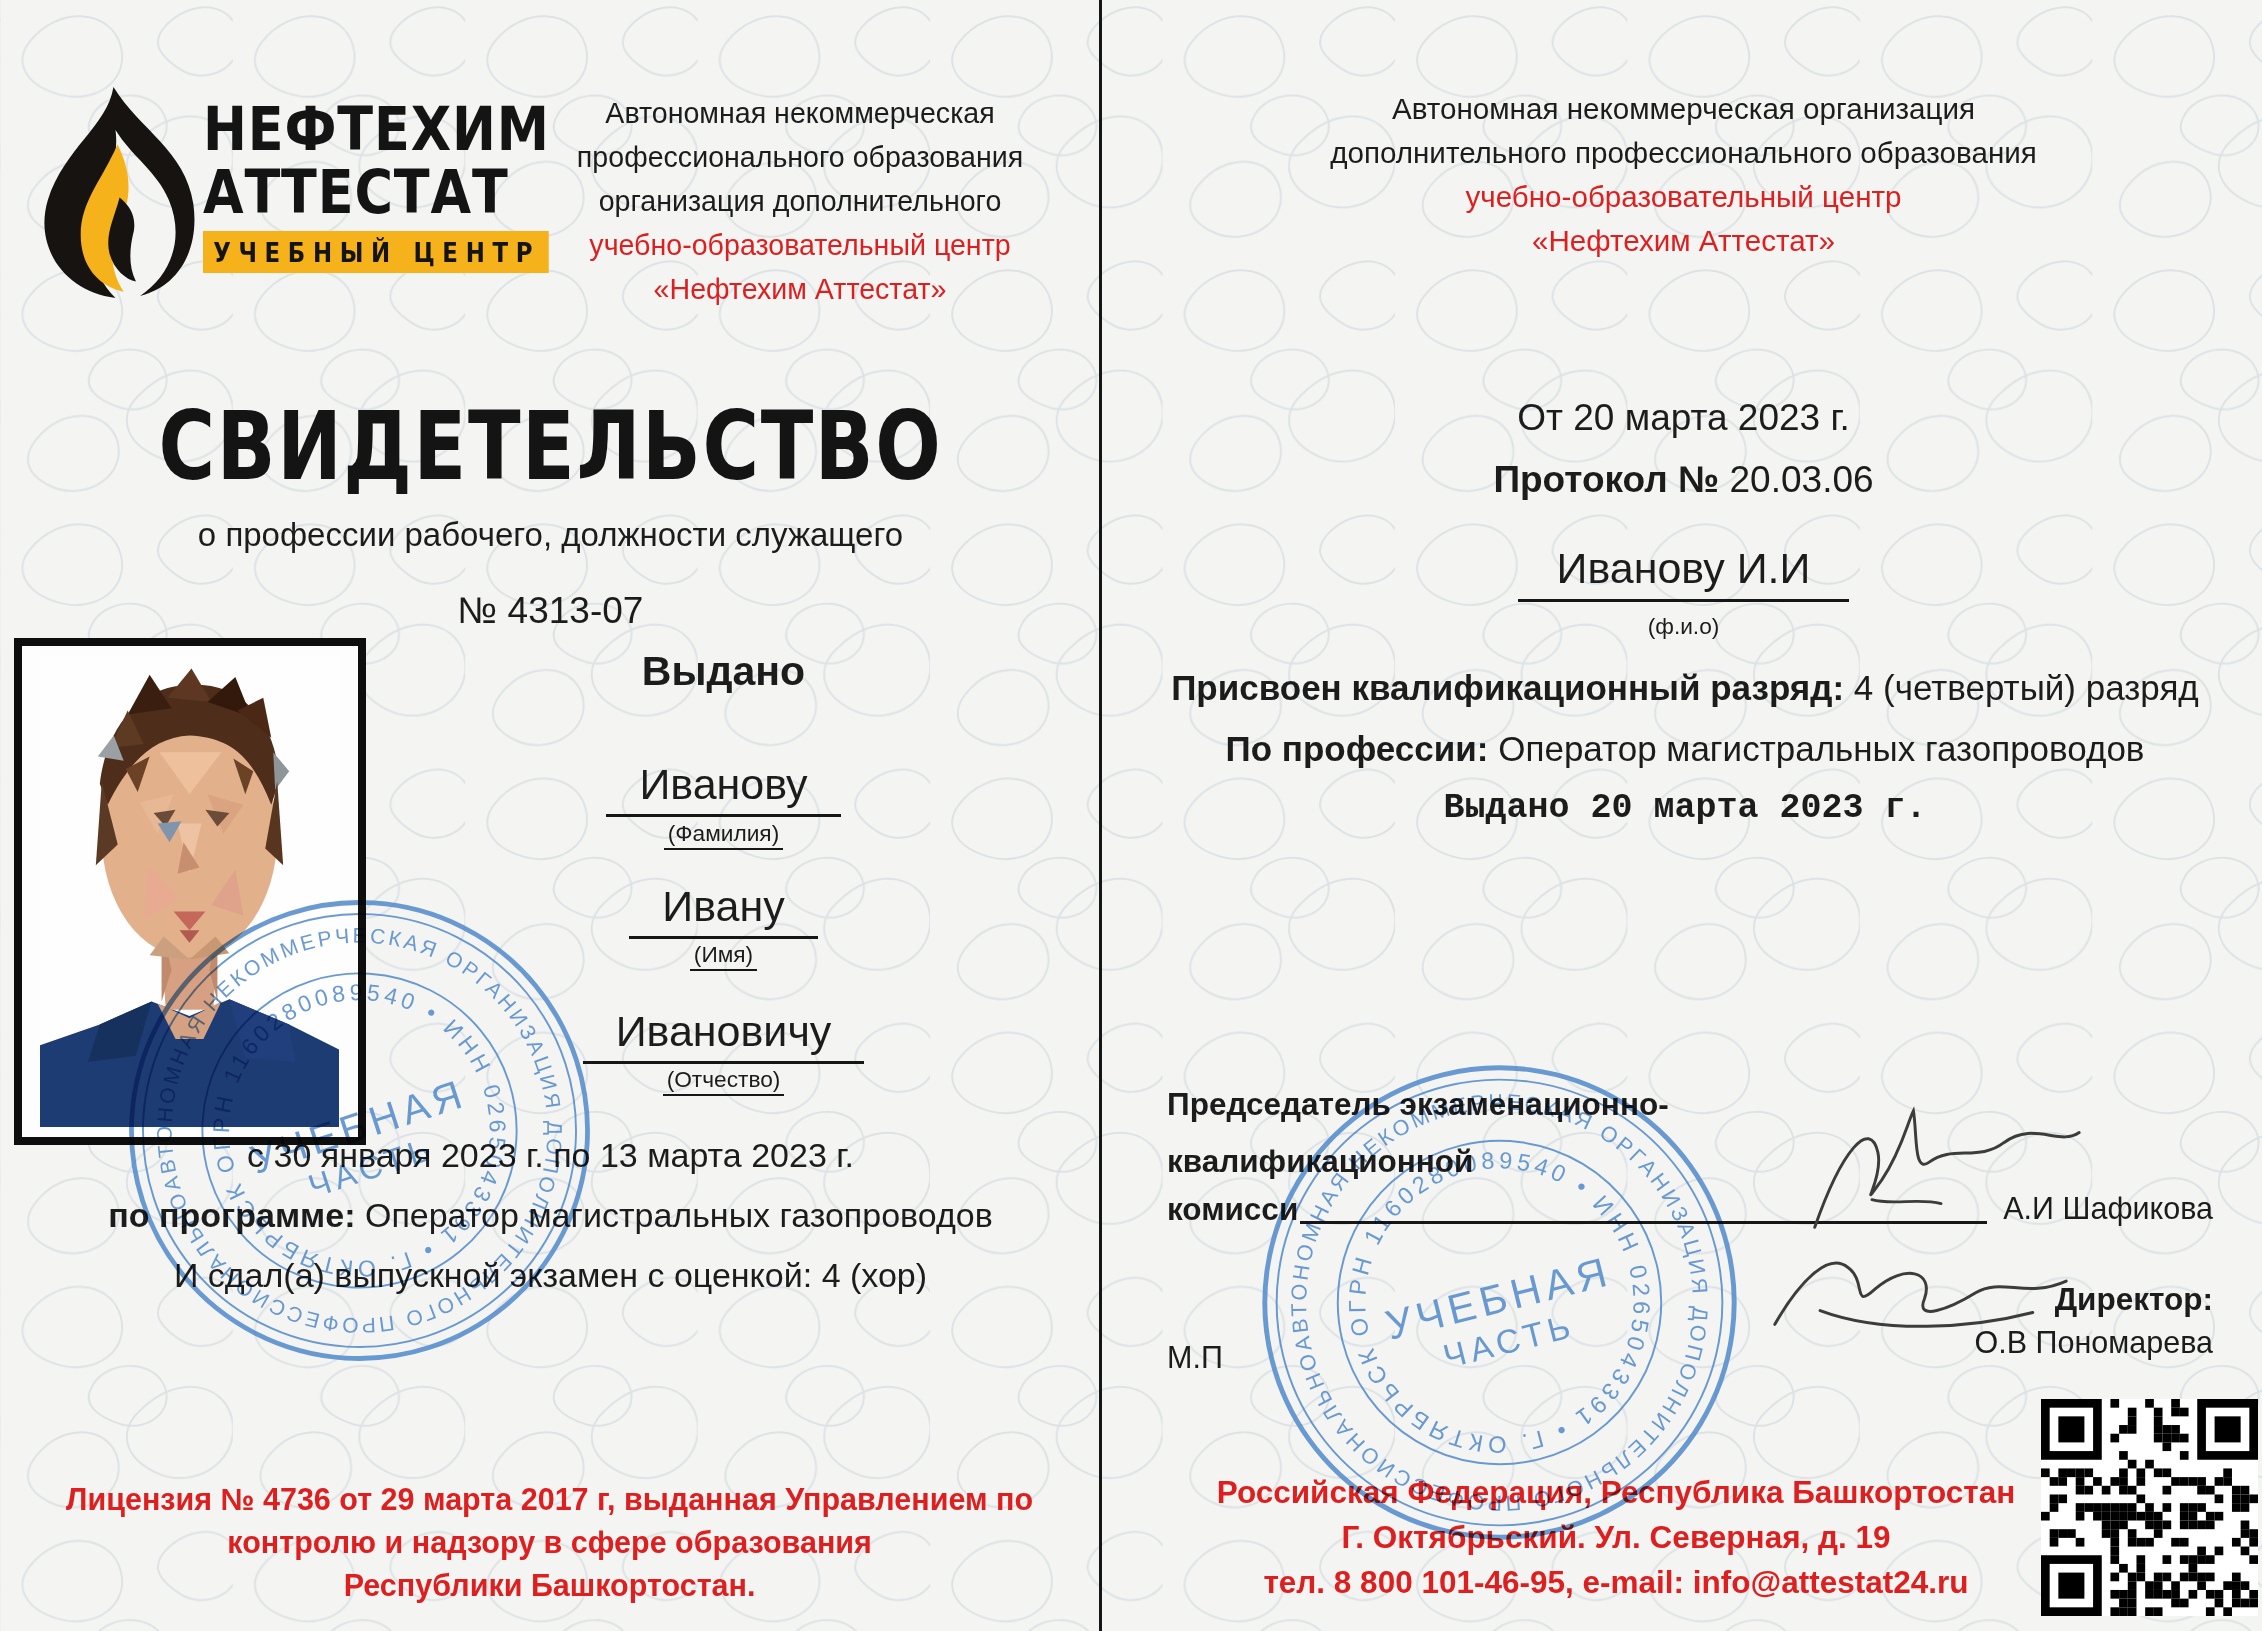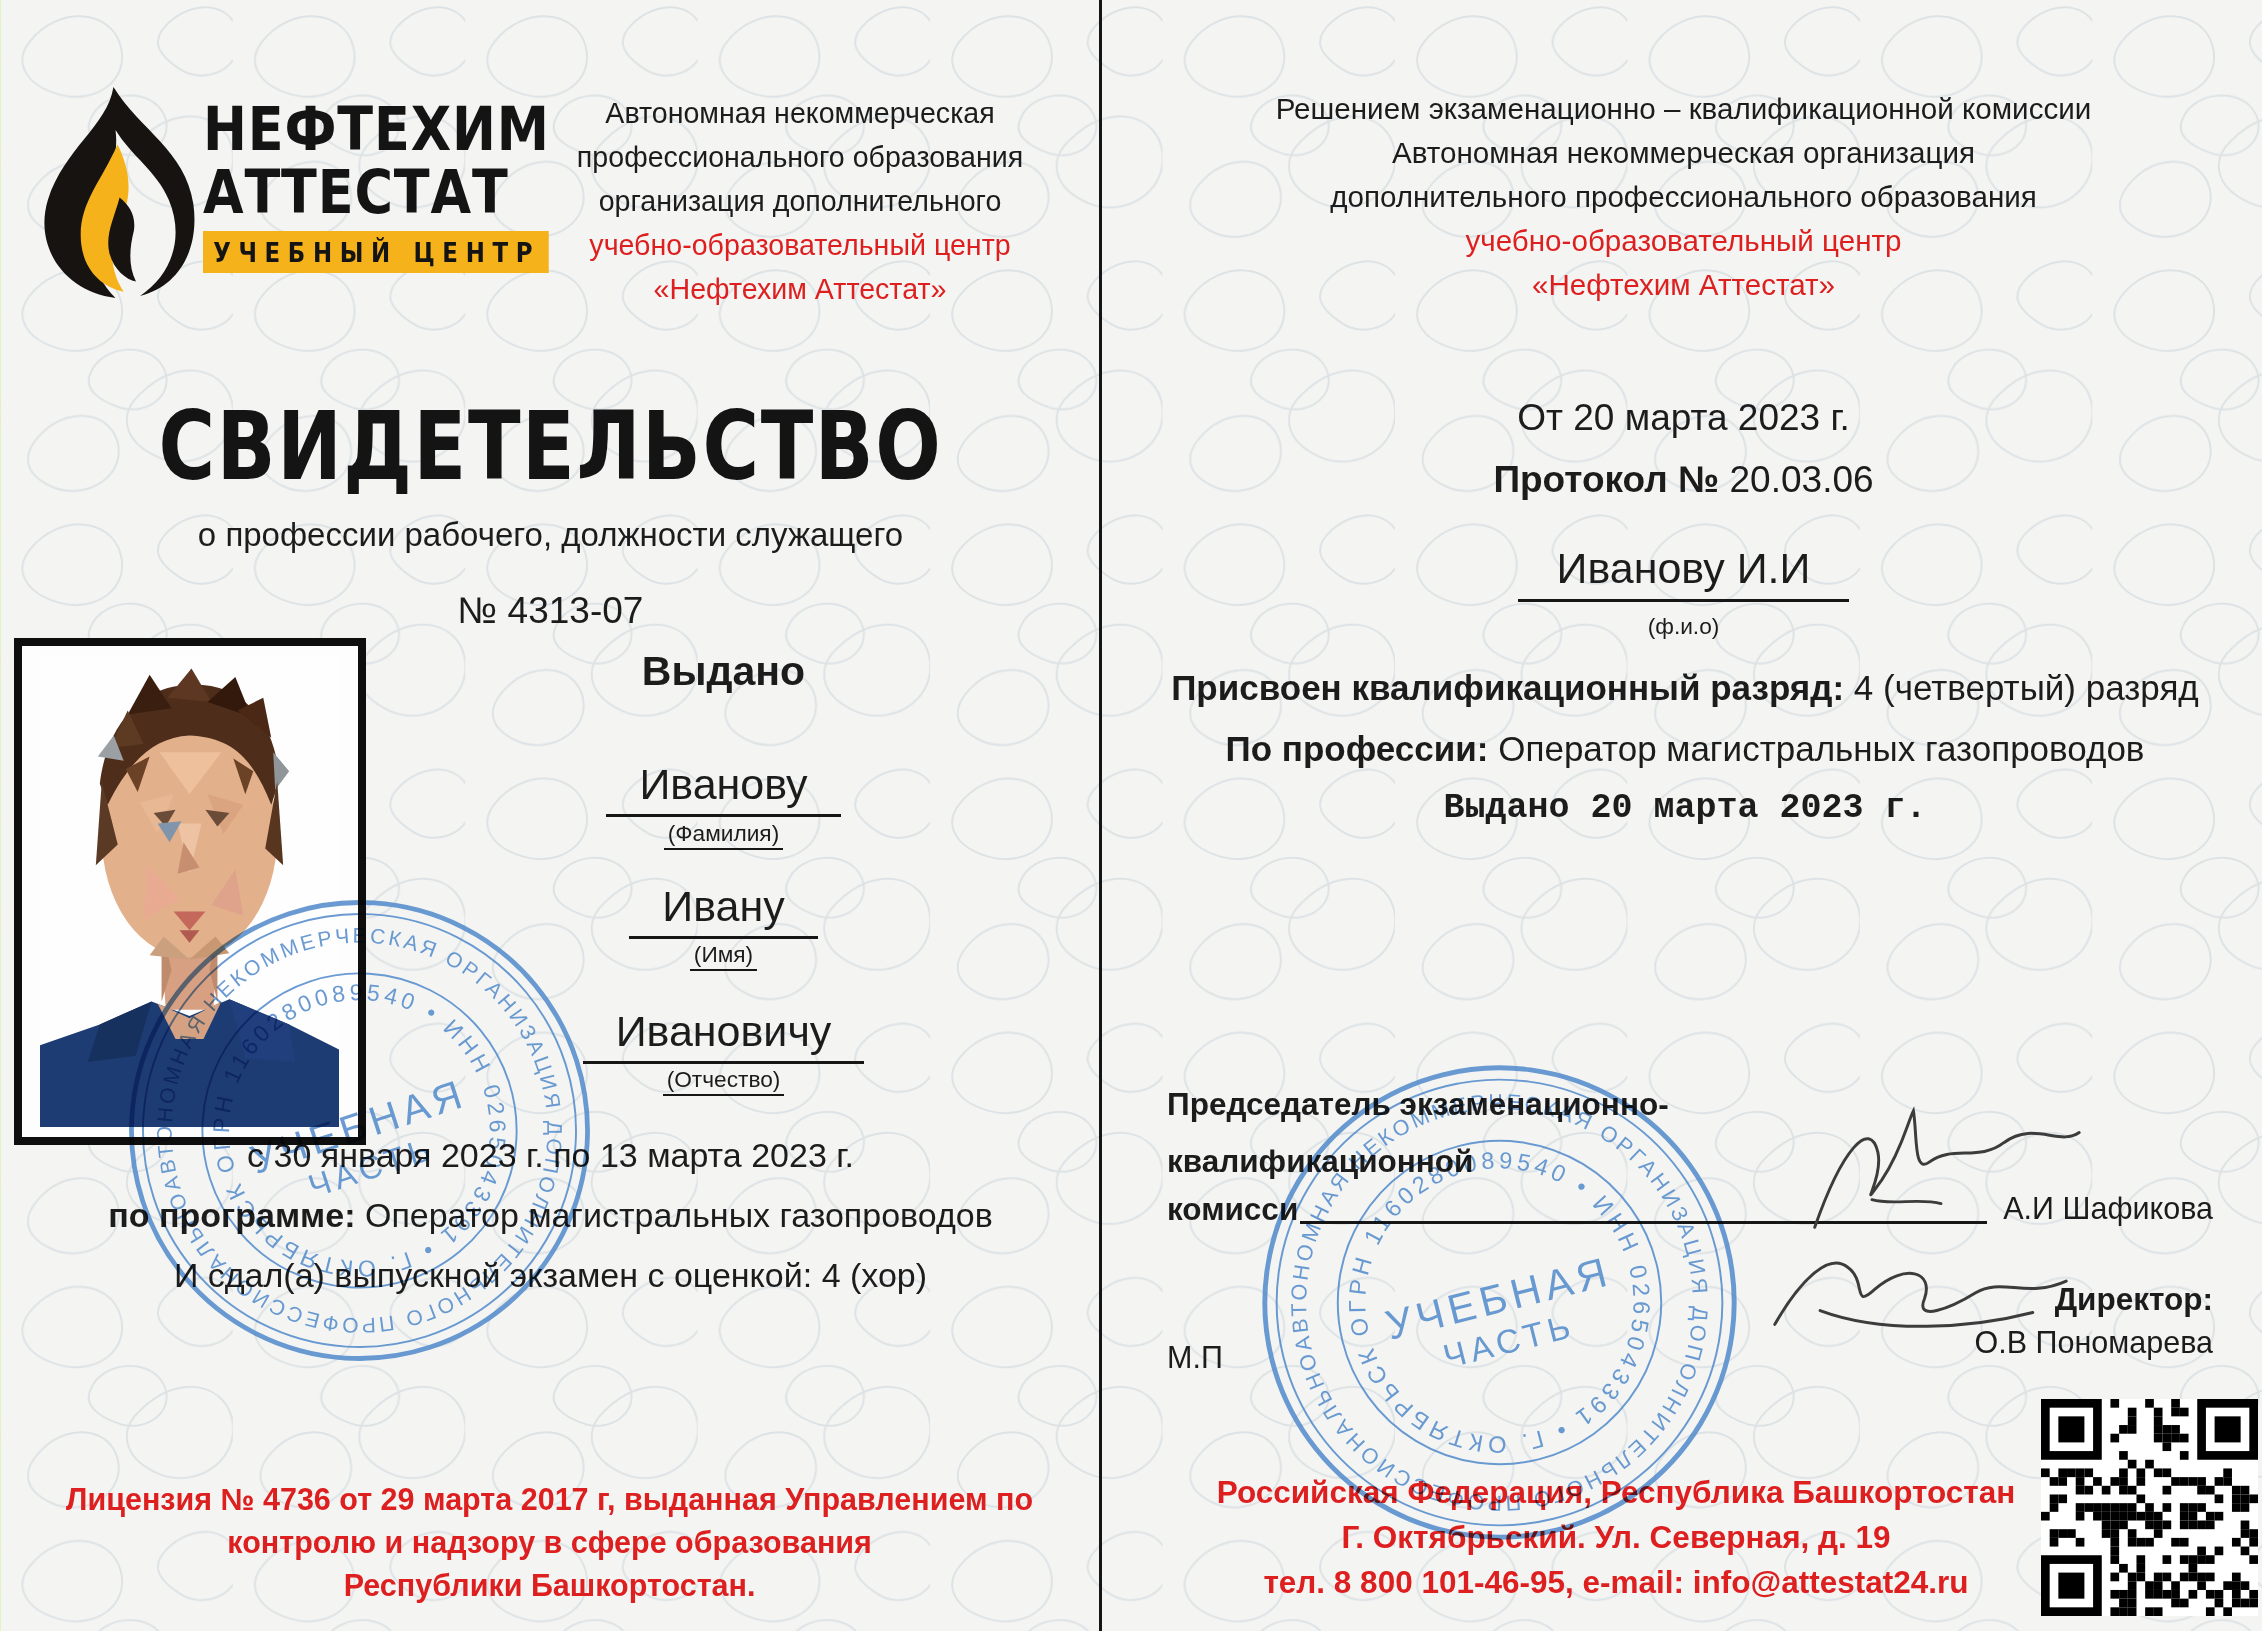--- a/index.html
+++ b/index.html
@@ -1,18 +1,18 @@
 <!DOCTYPE html>
 <html><head>
 <meta charset="utf-8">
 <style>
   html,body{margin:0;padding:0;background:#9a9a9a;}
   .sheet{
     position:relative; width:2263px; height:1631px; overflow:hidden;
-    background:#bef264; font-family:"Liberation Sans", sans-serif; color:#1c1c1c;
+    background:#e5e5e5; font-family:"Liberation Sans", sans-serif; color:#1c1c1c;
   }
   .abs{position:absolute;}
   .bg{position:absolute; left:0; top:0; z-index:0;}
   .layer{position:absolute; left:0; top:0; width:100%; height:100%; z-index:1;}
   .divider{position:absolute; left:1099px; top:0; width:3px; height:1631px; background:#151515; z-index:2;}
 
   
   .logo-flame{left:33px; top:85px;}
   .logo-text{left:203px; top:97px; transform:scaleX(.86); transform-origin:left top;}
   .logo-line{font-size:61px; font-weight:800; line-height:63px; letter-spacing:1px; color:#141414; font-family:"DejaVu Sans", sans-serif;}
@@ -196,21 +196,20 @@
           <text font-size="24" letter-spacing="4"><textPath href="#sL-inner">ОГРН 1160280089540 • ИНН 0265043391 • Г. ОКТЯБРЬСКИЙ</textPath></text>
           <text x="250" y="260" text-anchor="middle" font-size="42" letter-spacing="5">УЧЕБНАЯ</text>
           <text x="250" y="302" text-anchor="middle" font-size="34" letter-spacing="5">ЧАСТЬ</text>
         </g>
       </svg>
     </div>
 
     <div>
 
       <div class="abs r-header">
-        <div>Решением экзаменационно – квалификационной комиссии</div>
         <div>Автономная некоммерческая организация</div>
         <div>дополнительного профессионального образования</div>
         <div class="red">учебно-образовательный центр</div>
         <div class="red">«Нефтехим Аттестат»</div>
       </div>
 
       <div class="abs r-date">От 20 марта 2023 г.</div>
       <div class="abs r-protocol">
         <span class="b">Протокол №</span>
         <span>20.03.06</span>

